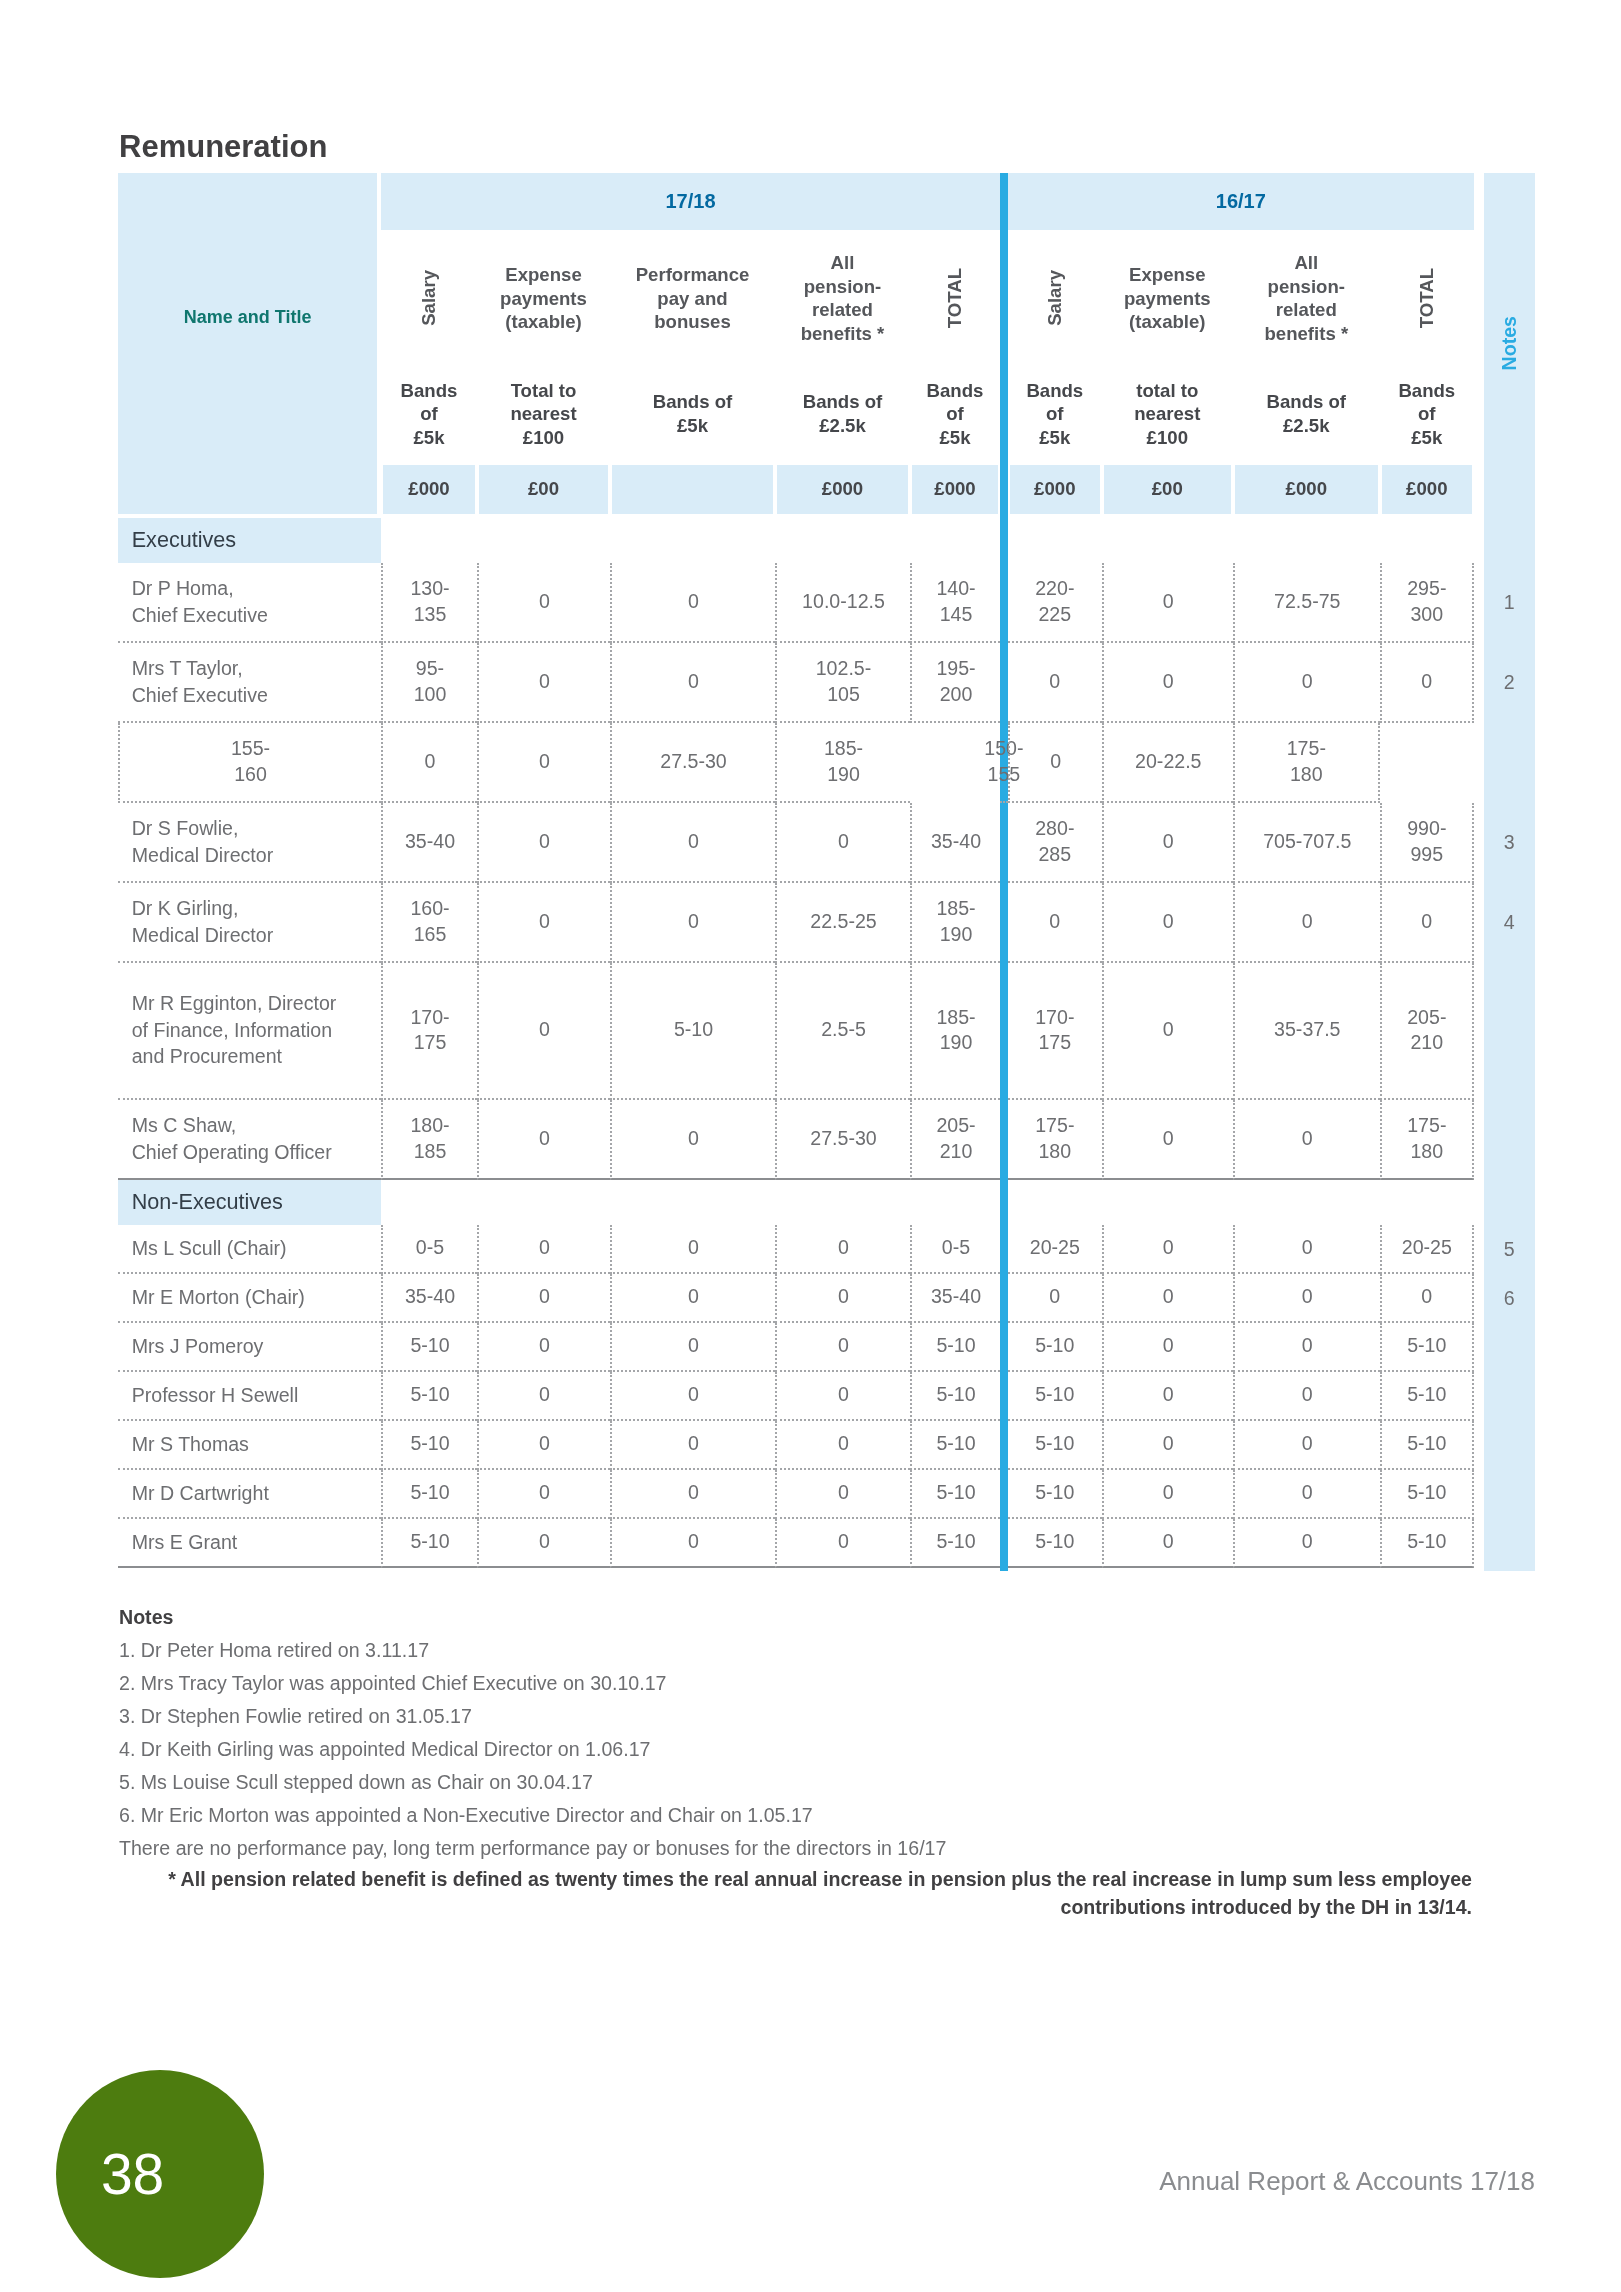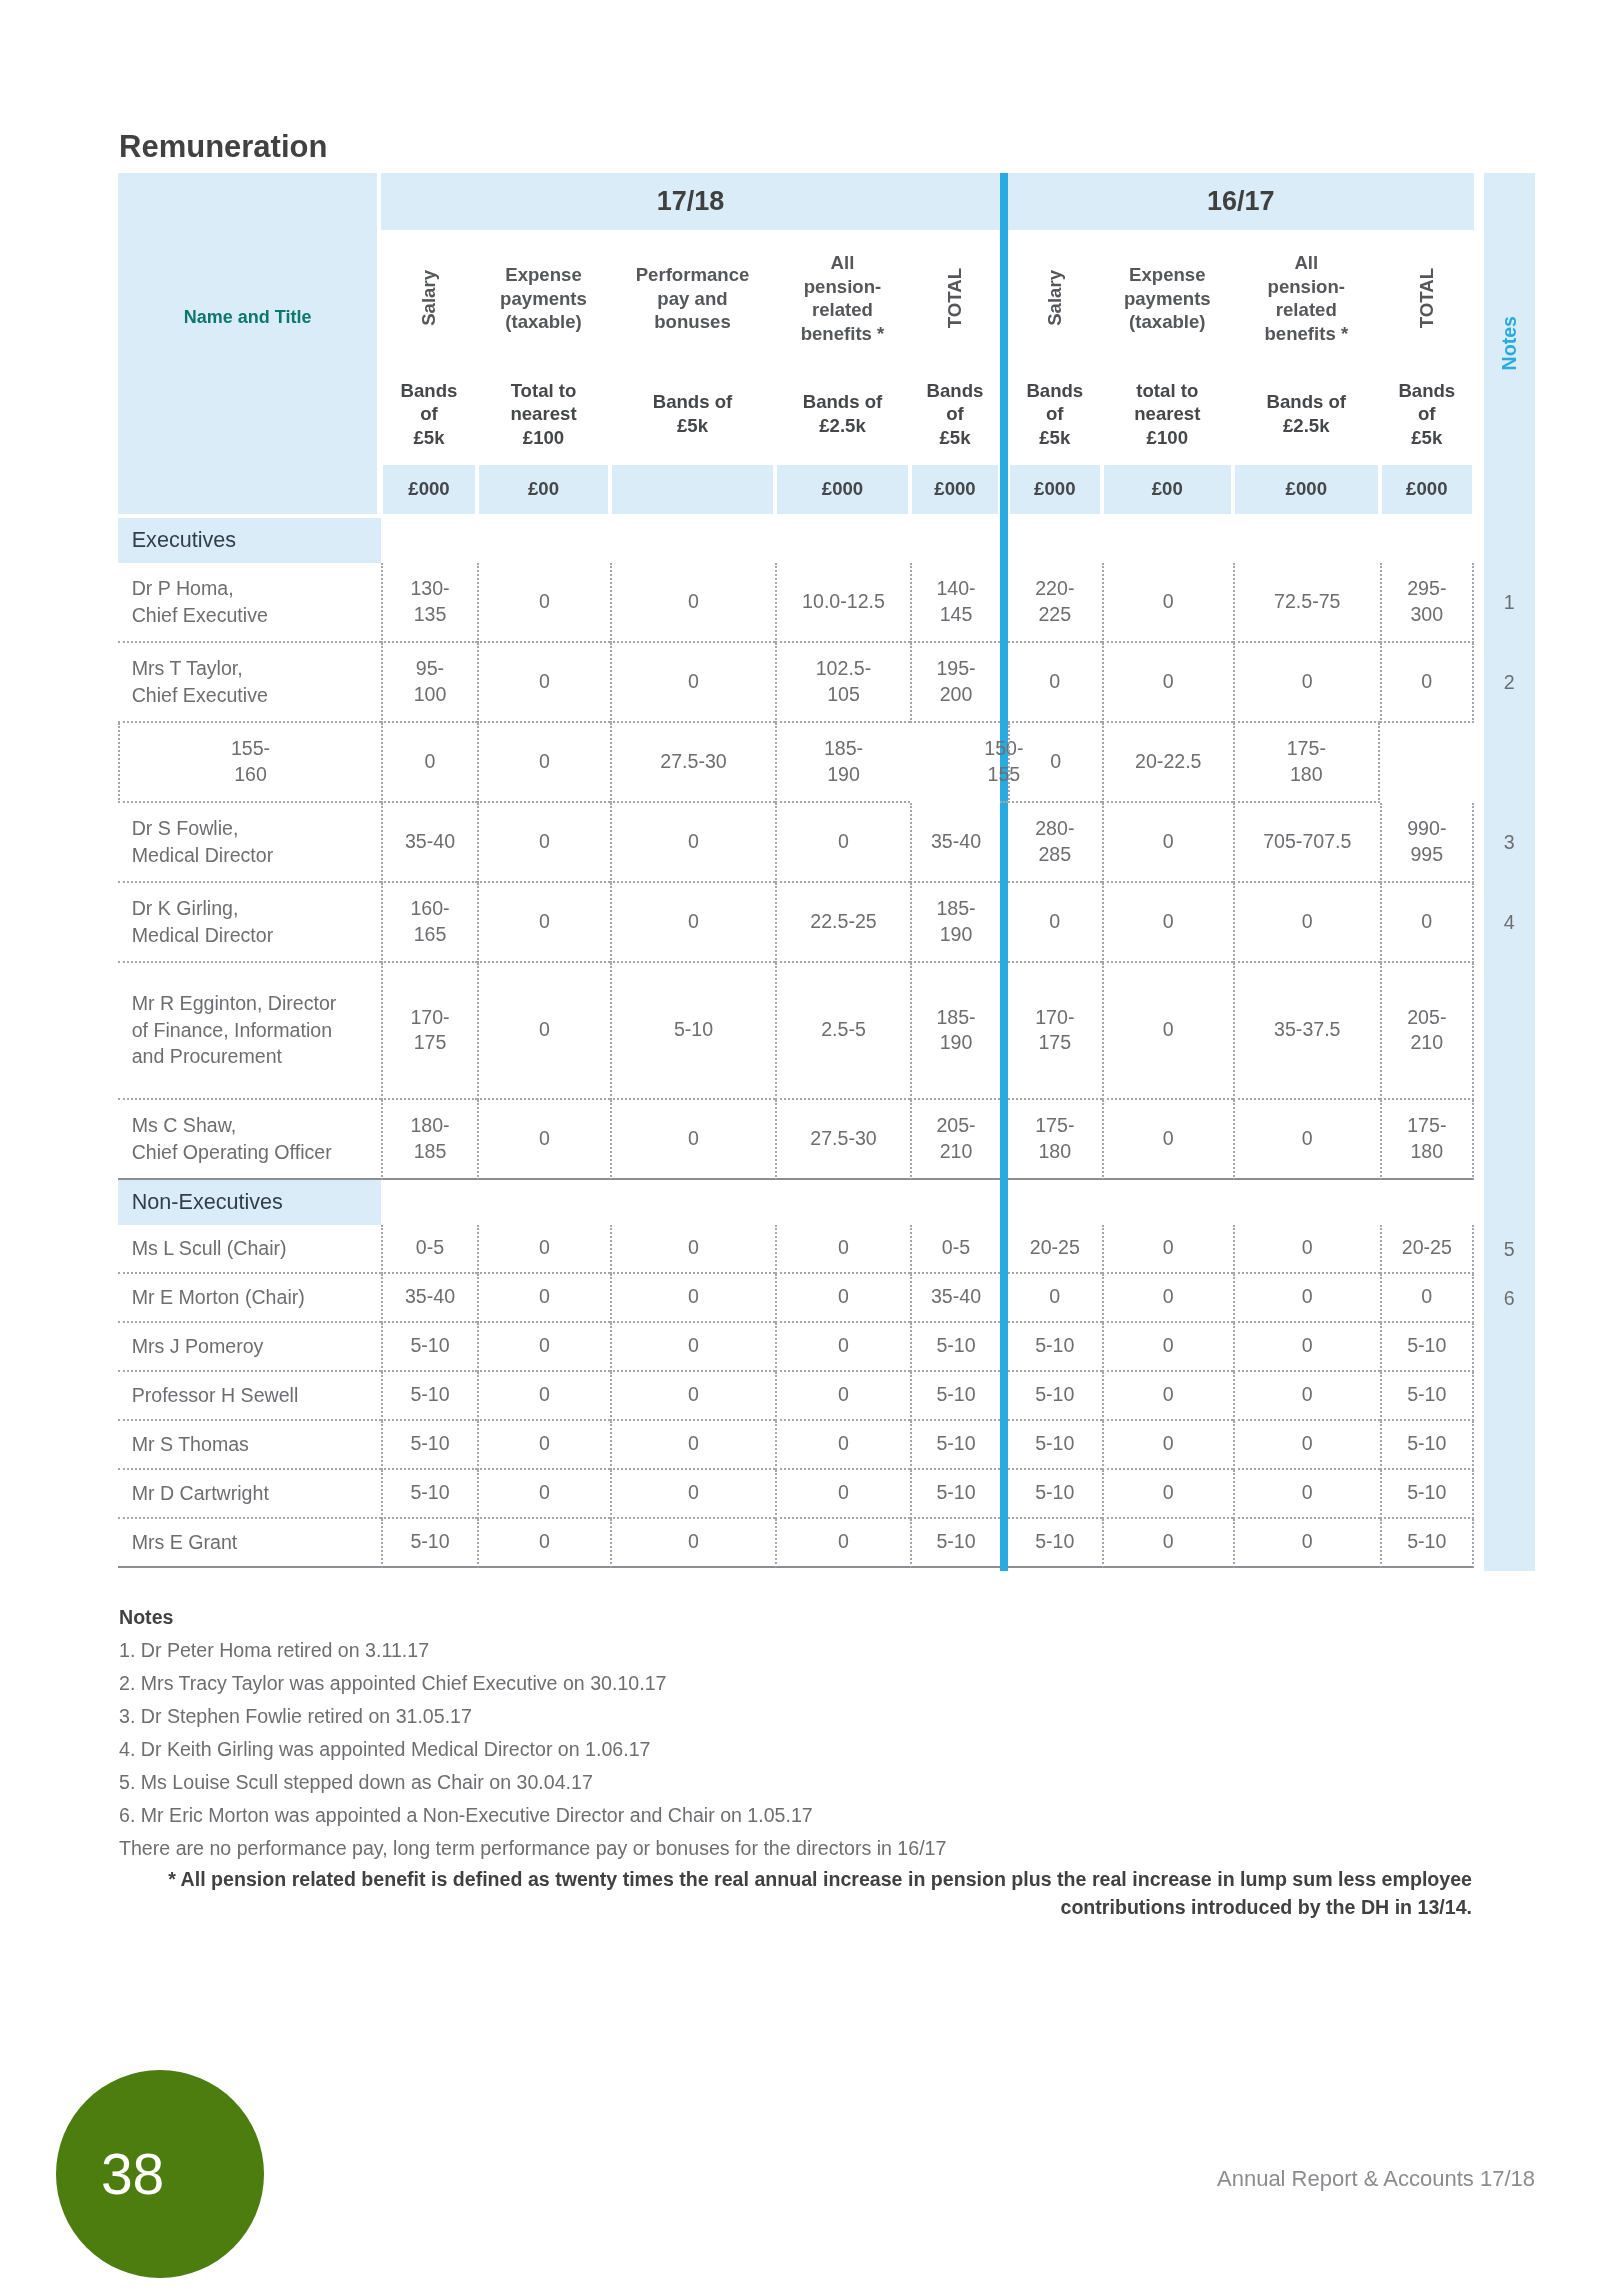--- a/index.html
+++ b/index.html
@@ -20,21 +20,21 @@
 
   .hgrid {
     position:relative; z-index:1; display:grid;
     grid-template-columns:var(--cols);
     grid-template-rows:57px 129px 94px 49px;
     row-gap:3.9px; margin-bottom:3.9px;
   }
   .bluebg { background:#d9ecf8; }
   .hcell { display:flex; align-items:center; justify-content:center; text-align:center; white-space:pre-line; }
   .name-head { grid-area:1/1/5/2; margin-right:3.9px; font-size:18px; font-weight:bold; color:#0f766e; padding-bottom:51px; }
-  .yearcell { font-size:27px; font-weight:bold; color:#404040; }
+  .yearcell { font-size:20px; font-weight:bold; color:#0369a1; }
   .ga-y1 { grid-area:1/2/2/7; }
   .ga-y2 { grid-area:1/8/2/12; }
   .noteshead { grid-area:1/13/5/14; }
   .colhead { font-size:18.6px; font-weight:bold; color:#55575b; line-height:23.5px; }
   .bandcell { font-size:18.6px; font-weight:bold; color:#45474b; line-height:23.5px; }
   .unitcell { font-size:18.6px; font-weight:bold; color:#45474b; margin:0 2px; }
   .vert { writing-mode:vertical-rl; transform:rotate(180deg); }
   .notes-label { font-size:19.6px; font-weight:bold; color:#29abe2; }
 
   .band-row { position:relative; z-index:1; display:grid; grid-template-columns:var(--cols); height:45px; }
@@ -48,21 +48,21 @@
   .solid .bb { border-bottom:2px solid #8b8d90; }
   .bl { border-left:2px dotted #a4a6a9; }
   .br { border-right:2px dotted #a4a6a9; }
   .note-c { display:flex; align-items:center; justify-content:center; font-size:19.6px; color:#6d6e71; }
 
   .notes { position:absolute; left:119px; top:1601px; width:1372px; font-size:19.6px; color:#6d6e71; }
   .notes-heading { font-weight:bold; color:#414042; line-height:33px; }
   .note-line { line-height:33px; }
   .bold-note { font-weight:bold; color:#414042; max-width:1353px; line-height:28px;text-align:right; }
 
-  .footer-text { position:absolute; top:2166px; right:86px; font-size:22px; color:#8a8c8f; }
+  .footer-text { position:absolute; top:2166px; right:86px; font-size:26px; color:#8a8c8f; }
   .page-circle { position:absolute; left:56px; top:2070px; width:208px; height:208px; border-radius:50%;
                  background:#4d7c0f; display:flex; align-items:center; justify-content:center; }
   .page-circle span { color:#ffffff; font-size:57px; transform:translateX(-27.4px); }
 </style>
 </head>
 <body>
 
 <h1 class="title">Remuneration</h1>
 
 <div class="table-wrap">

